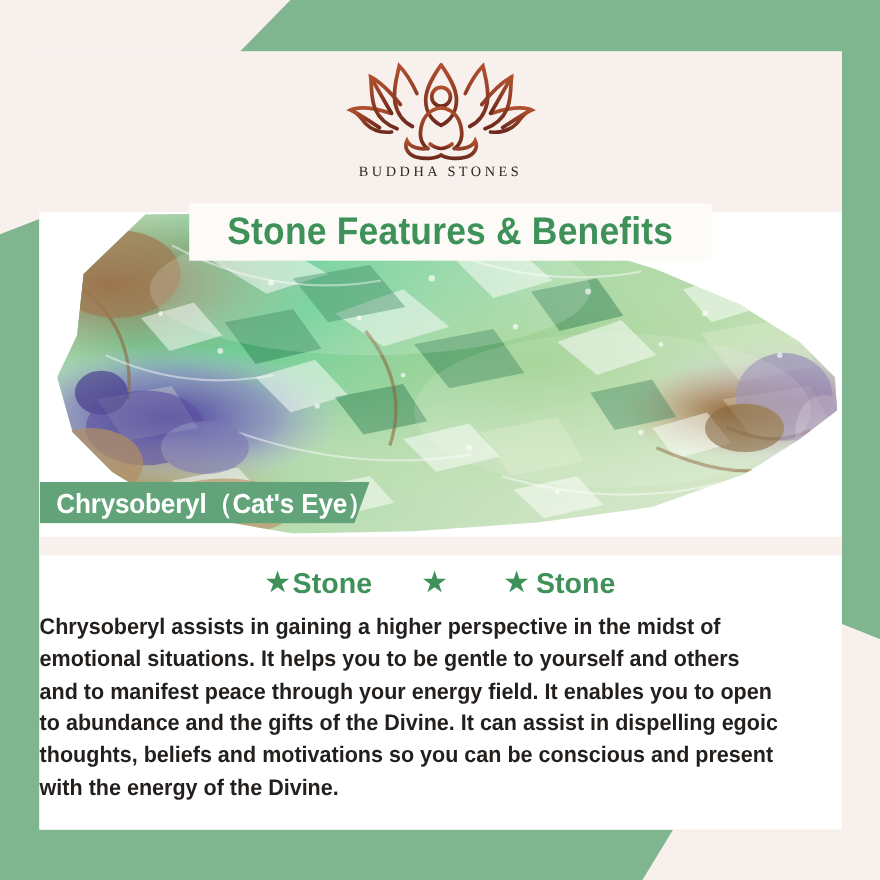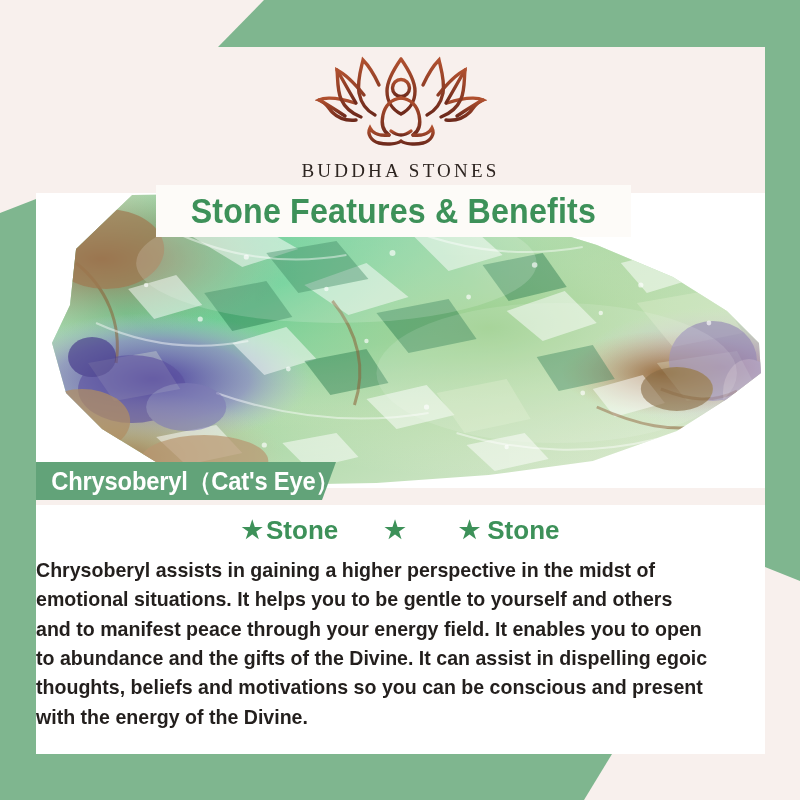--- a/index.html
+++ b/index.html
@@ -48,32 +48,32 @@
   #header{
     position:absolute; left:0; right:0; top:0; height:146px;
     background:#f8f0ed;
   }
   #logo-wrap{
     position:absolute; left:0; right:0; top:8px;
     display:flex; flex-direction:column; align-items:center;
   }
   #lotus{ display:block; }
   #brand-name{
-    margin-top:13px;
+    margin-top:1px;
     font-family:"Liberation Serif", serif;
-    font-size:19px;
+    font-size:13px;
     letter-spacing:3.2px;
     color:#2d2420;
     font-weight:400;
   }
 
   
   #title-band{
     position:absolute;
-    left:120px; top:138px; width:475px; height:52px;
+    left:136px; top:138px; width:475px; height:52px;
     background:#fdfbf8;
     display:flex; align-items:center; justify-content:center;
     z-index:4;
   }
   #title-text{
     font-size:35px;
     font-weight:bold;
     color:#3d9159;
     letter-spacing:0.2px;
     transform:scaleX(0.92);
@@ -83,21 +83,21 @@
   
   #photo{
     position:absolute; left:0; right:0; top:146px; height:300px;
     overflow:hidden; background:#ffffff;
   }
   #photo svg{ display:block; width:100%; height:100%; }
 
   
   #stone-label{
     position:absolute;
-    left:0; top:415px; width:300px; height:38px;
+    left:0; top:391px; width:300px; height:38px;
     background:#62a379;
     clip-path:polygon(0 0, 100% 0, calc(100% - 14px) 100%, 0 100%);
     display:flex; align-items:center;
     z-index:5;
   }
   #stone-label-text{
     color:#ffffff;
     font-size:25px;
     font-weight:bold;
     padding-left:16px;

